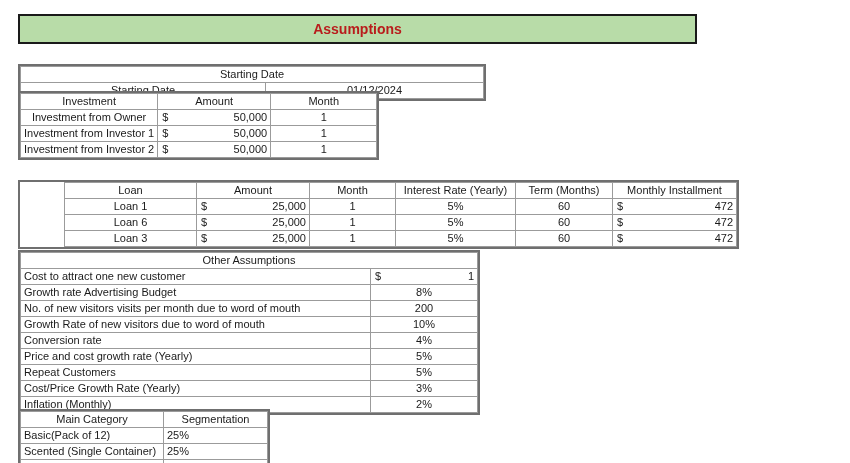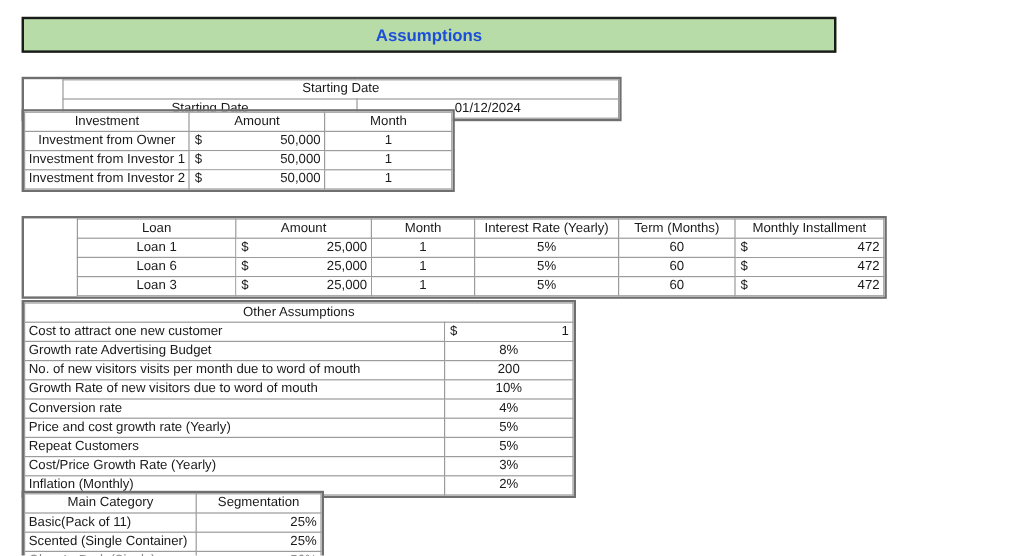--- a/index.html
+++ b/index.html
@@ -39,51 +39,51 @@
   }
 
   
   .hdr   { background: #b8dca8; font-weight: bold; text-align: center; }
   .fill  { background: #fbcfa0; }
   .calc  { background: #f2f2f2; }
   .white { background: #ffffff; }
 
   
   .c { text-align: center; }
-  .r { text-align: right; }
+  .r { text-align: left; }
   .l { text-align: left; }
 
   
   .money { position: relative; text-align: right; padding-right: 5px; }
   .money .cur { position: absolute; left: 4px; top: 0; }
 
   
   .title-banner {
     left: 18px; top: 14px;
     width: 679px; height: 30px;
     background: #b8dca8;
     border: 2px solid #1a1a1a;
     box-sizing: border-box;
     display: flex;
     align-items: center;
     justify-content: center;
     font-weight: bold;
     font-size: 14px;
-    color: #1d4ed8;
+    color: #b91c1c;
   }
 
   
   .framed { border: 2px solid #6f6f6f; box-sizing: content-box; display: inline-block; background:#fff; }
 </style>
 </head>
 <body>
 
 <div class="block title-banner">Assumptions</div>
 
-<div class="block framed" style="left:18px; top:64px;padding-left:32px;">
+<div class="block framed" style="left:18px; top:64px;">
   <table class="sheet">
     <colgroup>
         <col style="width:245px">
         <col style="width:218px">
       </colgroup>
     <tbody>
       <tr>
         <td class="hdr" colspan="2">Starting Date</td>
       </tr>
       <tr>
@@ -235,21 +235,21 @@
         <col style="width:104px">
       </colgroup>
     <thead>
       <tr>
         <th class="hdr">Main Category</th>
         <th class="hdr">Segmentation</th>
       </tr>
     </thead>
     <tbody>
       <tr>
-        <td class="white l">Basic(Pack of 11)</td>
+        <td class="white l">Basic(Pack of 12)</td>
         <td class="fill r">25%</td>
       </tr>
       <tr>
         <td class="white l">Scented (Single Container)</td>
         <td class="fill r">25%</td>
       </tr>
       <tr>
         <td class="white l">Glow-In-Dark (Single)</td>
         <td class="fill r">50%</td>
       </tr>

